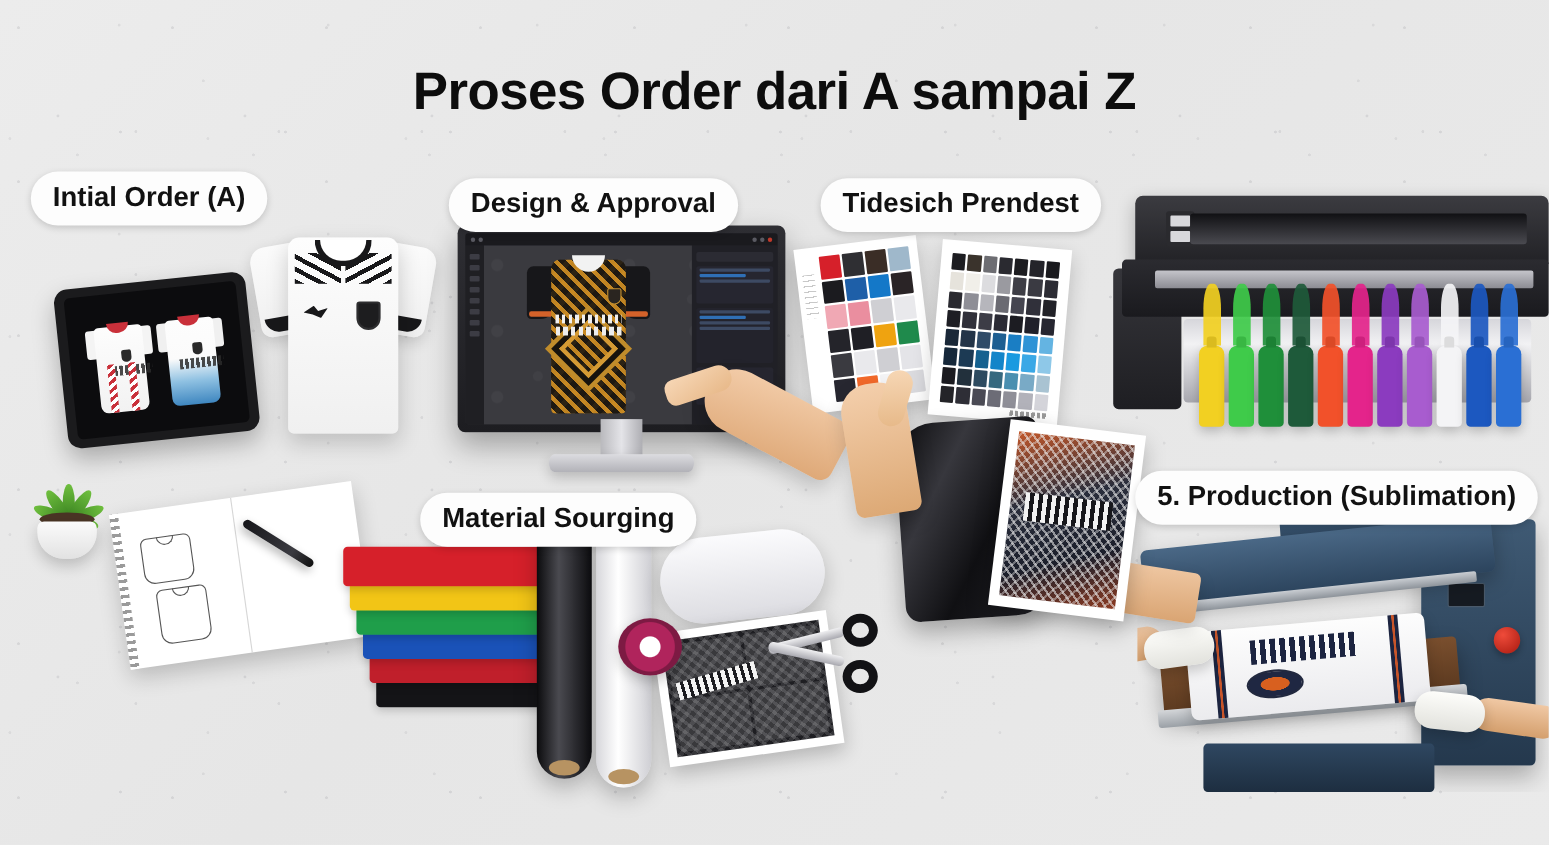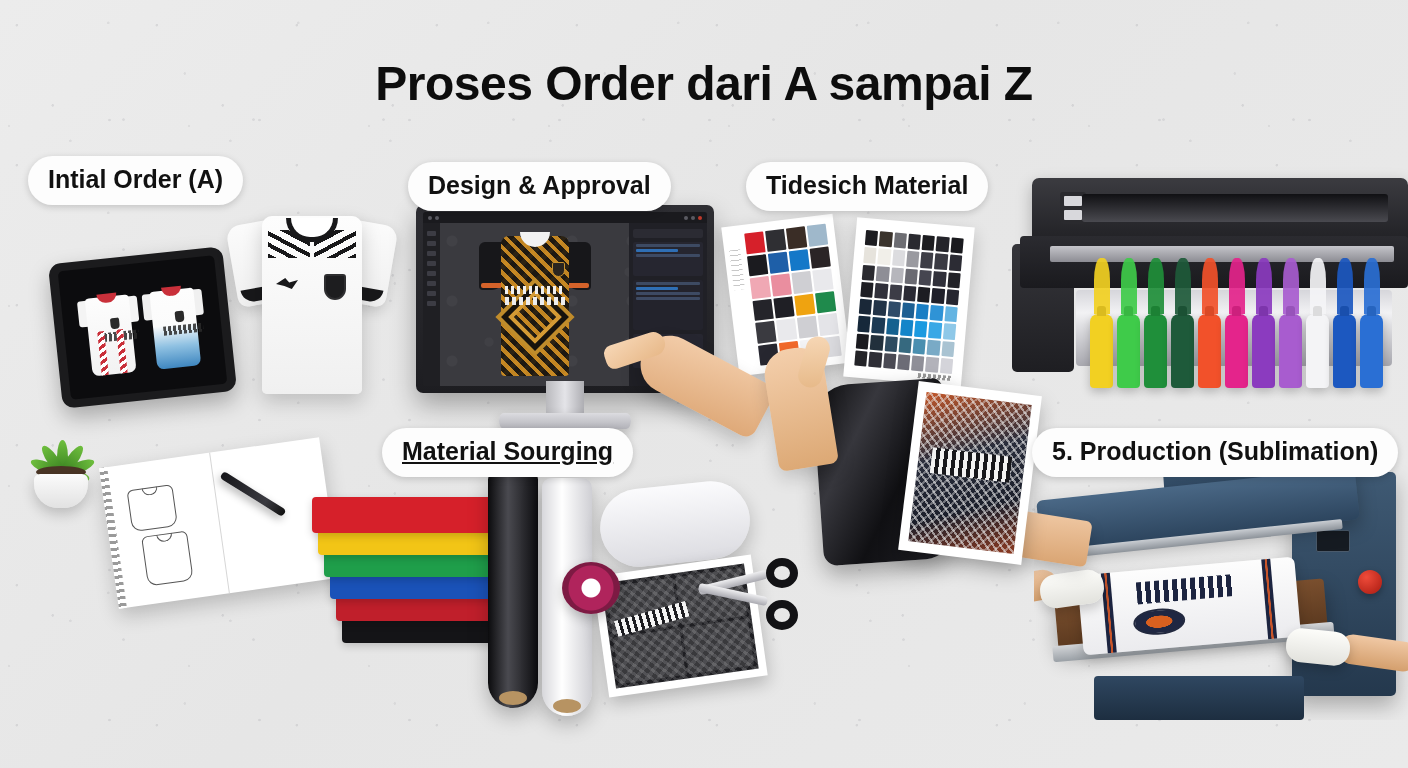--- a/index.html
+++ b/index.html
@@ -42,21 +42,21 @@
     border-radius:30px;
     padding:9px 20px 11px;
     font-size:25px; font-weight:bold; color:#111;
     white-space:nowrap;
     box-shadow:0 2px 7px rgba(0,0,0,.17);
     z-index:40;
   }
   #pill-0{ left:28px;   top:156px; }
   #pill-1{ left:408px;  top:162px; }
   #pill-2{ left:746px;  top:162px; }
-  #pill-3{ left:382px;  top:428px;text-decoration:underline; }
+  #pill-3{ left:382px;  top:448px; }
   #pill-4{ left:1032px; top:428px; }
 
   
   .scene{ position:absolute; z-index:10; }
 
   
   .tablet{
     left:55px; top:255px; width:175px; height:145px;
     background:#1b1b1d; border-radius:12px;
     transform:rotate(-6deg);
@@ -904,15 +904,15 @@
     <div class="hs-graphic"></div>
     <div class="hs-logo"></div>
   </div>
   <div class="glove l"></div>
   <div class="glove r"></div>
   <div class="hp-base"></div>
 </div>
 
 <div class="pill" id="pill-0">Intial Order (A)</div>
 <div class="pill" id="pill-1">Design &amp; Approval</div>
-<div class="pill" id="pill-2">Tidesich Material</div>
+<div class="pill" id="pill-2">Tidesich Prendest</div>
 <div class="pill" id="pill-3">Material Sourging</div>
 <div class="pill" id="pill-4">5. Production (Sublimation)</div>
 
 </body></html>

